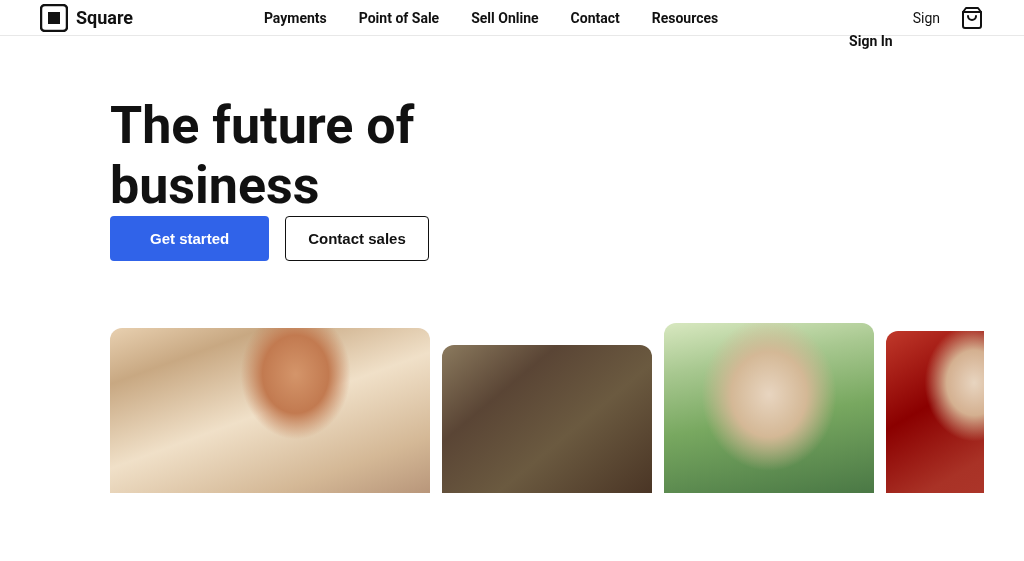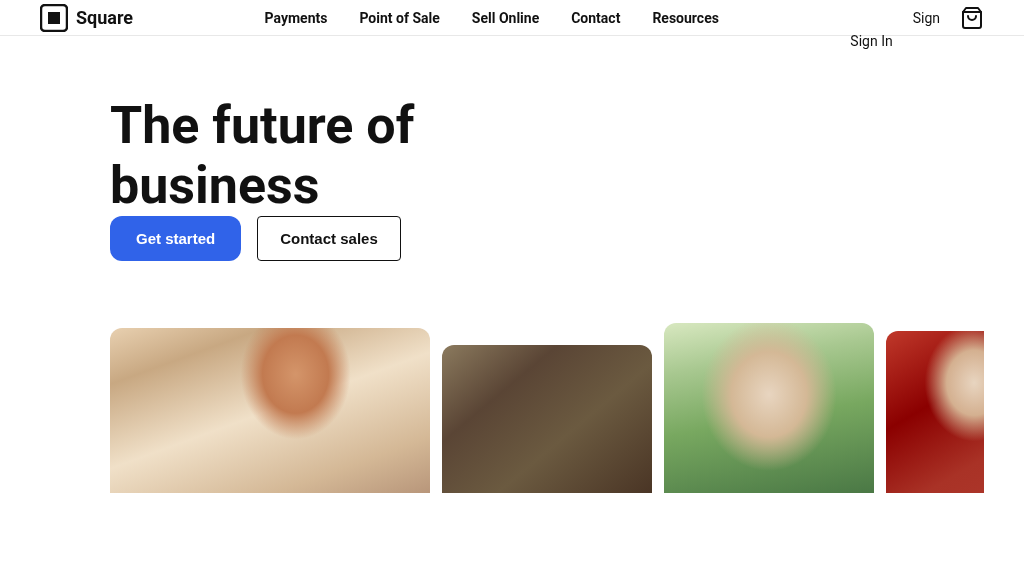--- a/index.html
+++ b/index.html
@@ -91,24 +91,24 @@
     .hero-buttons {
       display: flex;
       gap: 16px;
       align-items: center;
     }
 
     .btn-primary {
       background: #3063E9;
       color: #fff;
       border: none;
-      padding: 14px 26px;
+      padding: 14px 40px;
       font-size: 15px;
       font-weight: 600;
-      border-radius: 12px;
+      border-radius: 4px;
       cursor: pointer;
     }
 
     .btn-outline {
       background: #fff;
       color: #111;
       border: 1.5px solid #111;
       padding: 13px 22px;
       font-size: 15px;
       font-weight: 600;
@@ -165,21 +165,21 @@
     .img-man-mask {
       width: 210px;
       height: 162px;
       border-radius: 12px 12px 0 0;
       background:
         radial-gradient(ellipse 60px 70px at 45% 35%, #e8d5c0 0%, transparent 80%),
         linear-gradient(180deg, #b22222 0%, #8b0000 40%, #c0392b 100%);
     }
 
     .sign-in-link {
-      font-weight: 400;
+      font-weight: 700;
       margin-top: 46px;
     }
   </style>
 </head>
 <body>
 
 <nav>
   <a href="#" class="nav-logo">
     <svg class="logo-icon" viewBox="0 0 28 28" fill="none" xmlns="http://www.w3.org/2000/svg">
       <rect x="1" y="1" width="26" height="26" rx="4" stroke="#111" stroke-width="2.5" fill="none"></rect>

